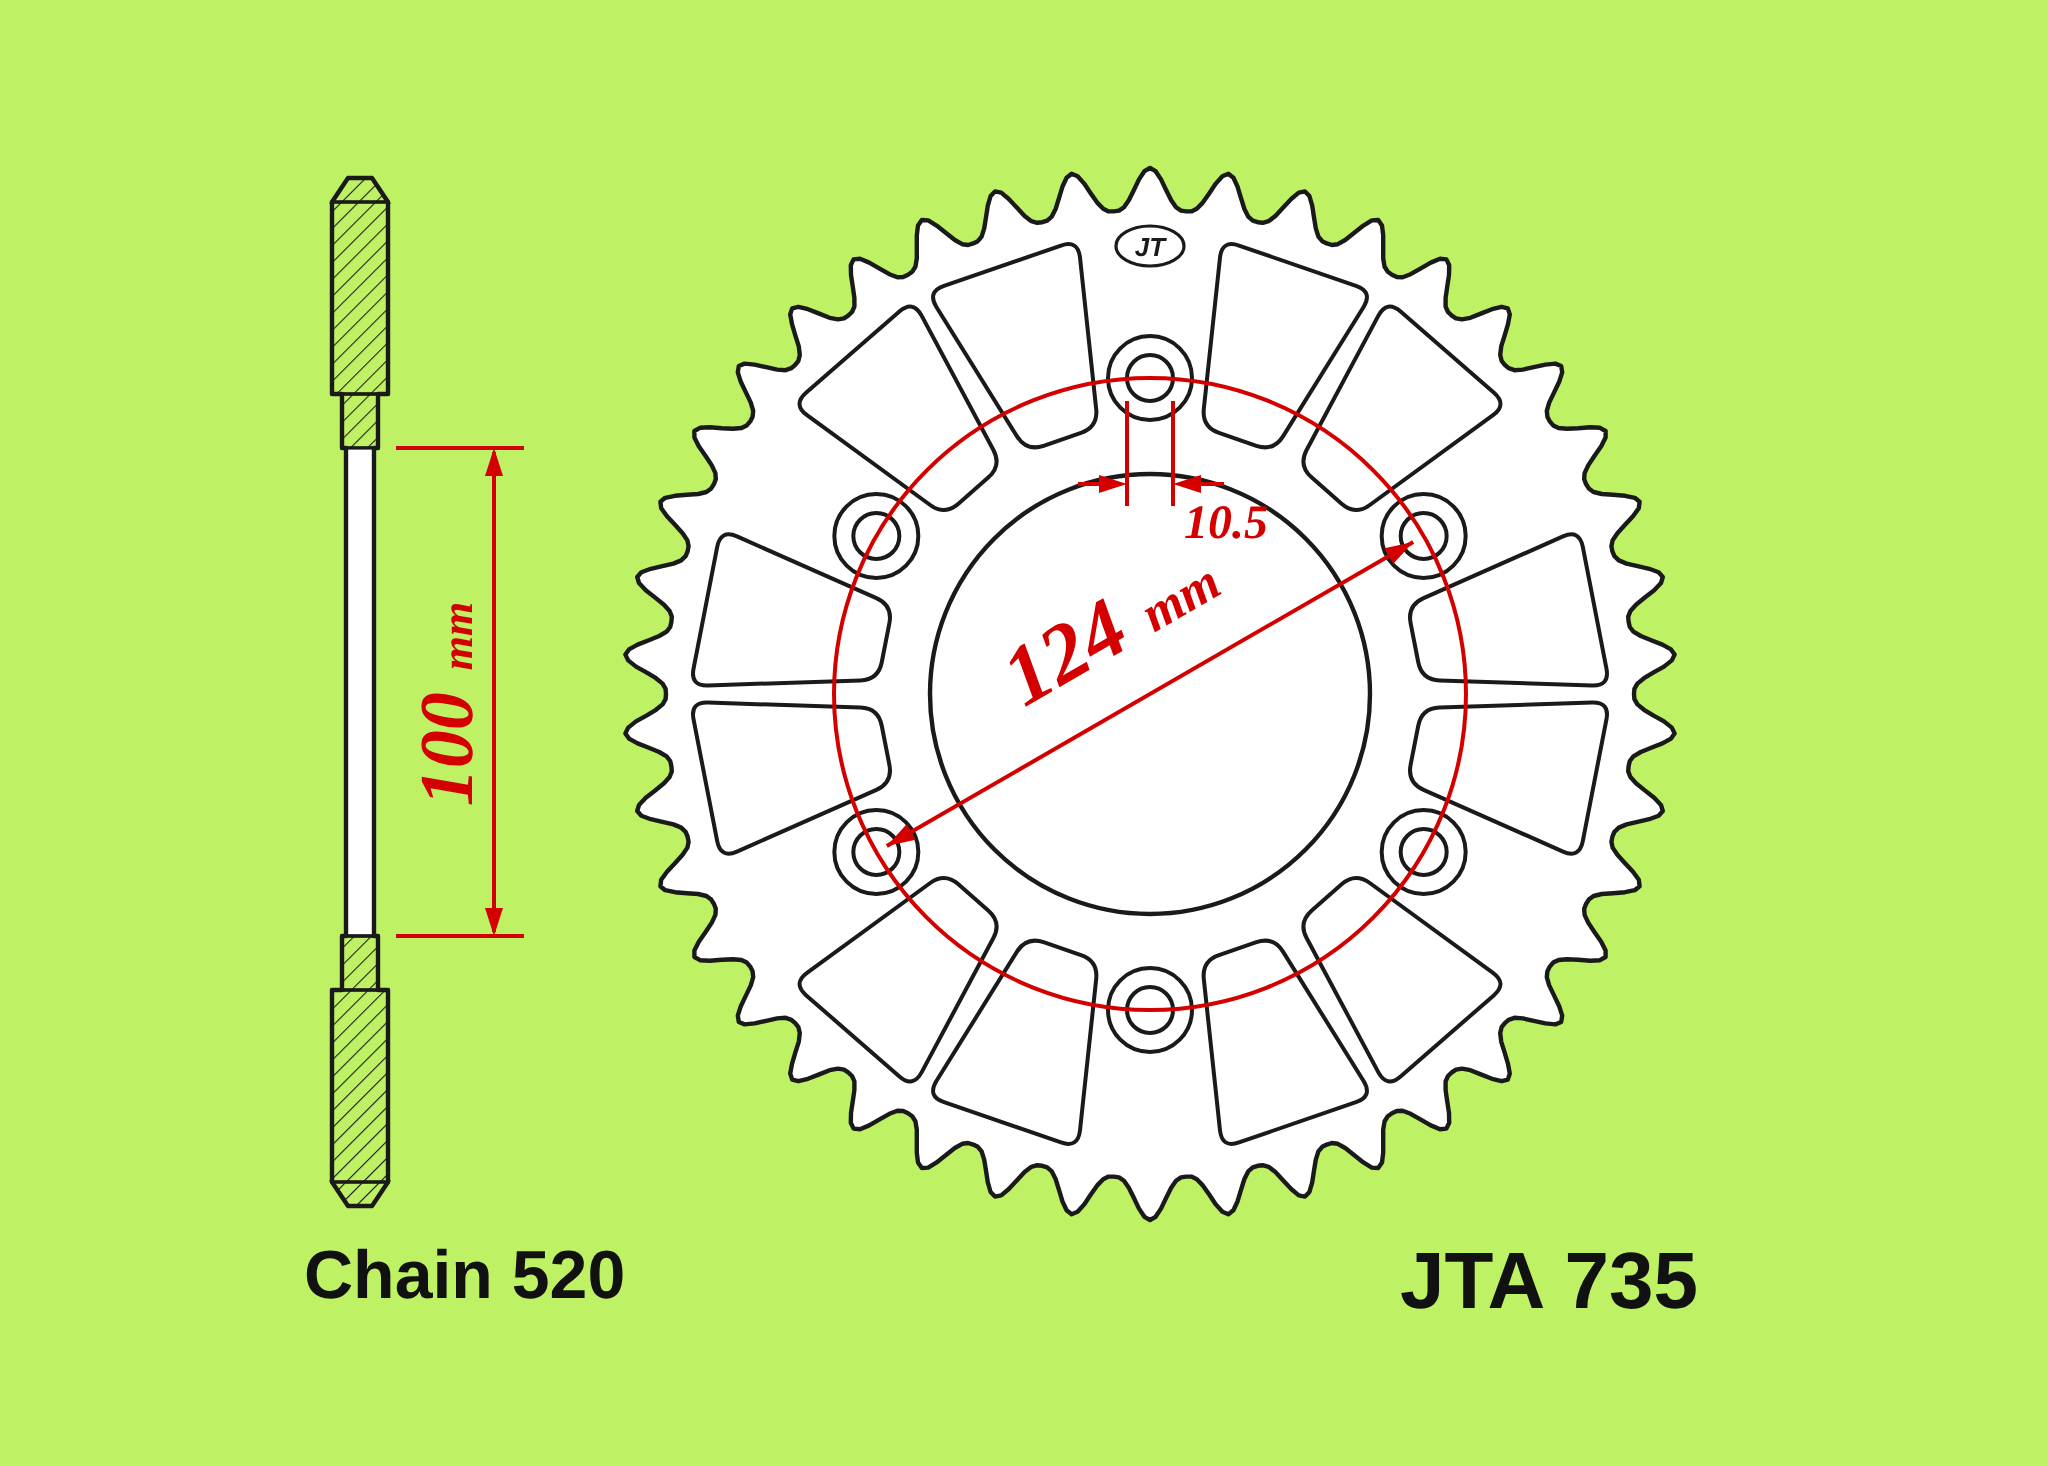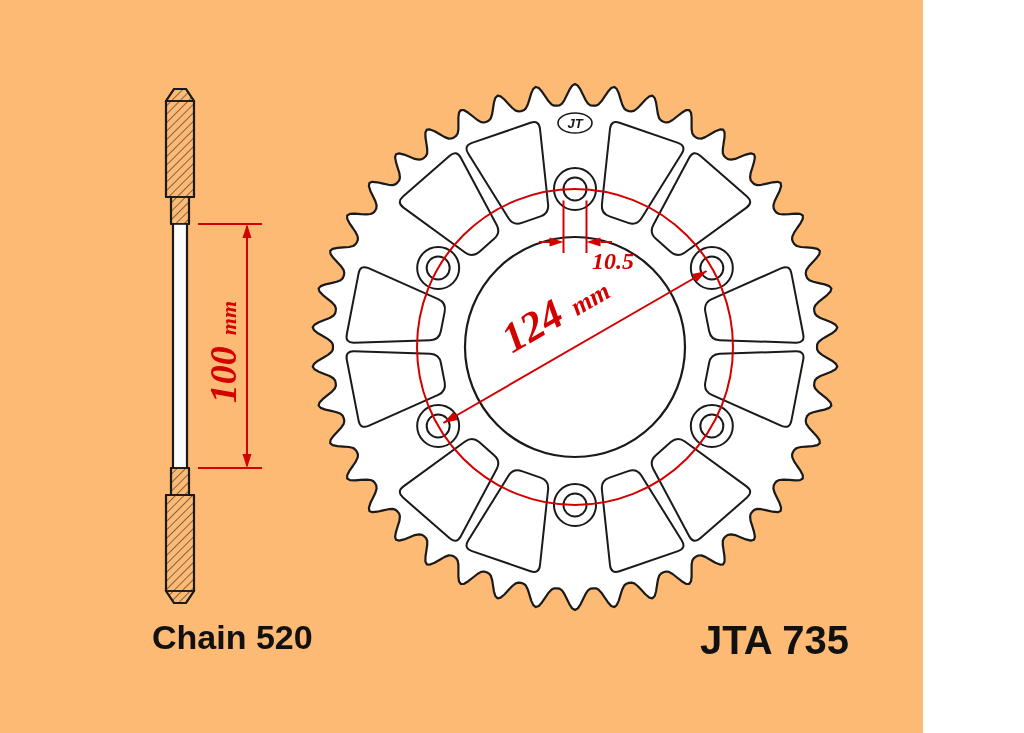--- a/index.html
+++ b/index.html
@@ -1,16 +1,16 @@
 <!DOCTYPE html>
 <html><head>
 <meta charset="utf-8">
 <style>
   html,body{margin:0;padding:0;background:#ffffff;}
-  .canvas{width:923px;height:733px;background:#fdba74;overflow:hidden;}
+  .canvas{width:1024px;height:733px;background:#bef264;overflow:hidden;}
   svg{display:block;}
   .dimline{stroke:#d40000;fill:none;stroke-width:2;}
   .dimfill{fill:#d40000;stroke:none;}
   .dimtext{fill:#d40000;font-style:italic;font-weight:bold;
            font-family:"Liberation Serif",serif;}
   .big{font-size:42px;}
   .small{font-size:26px;}
   .big2{font-size:38px;}
   .small2{font-size:22px;}
   .holetext{font-size:24px;}

